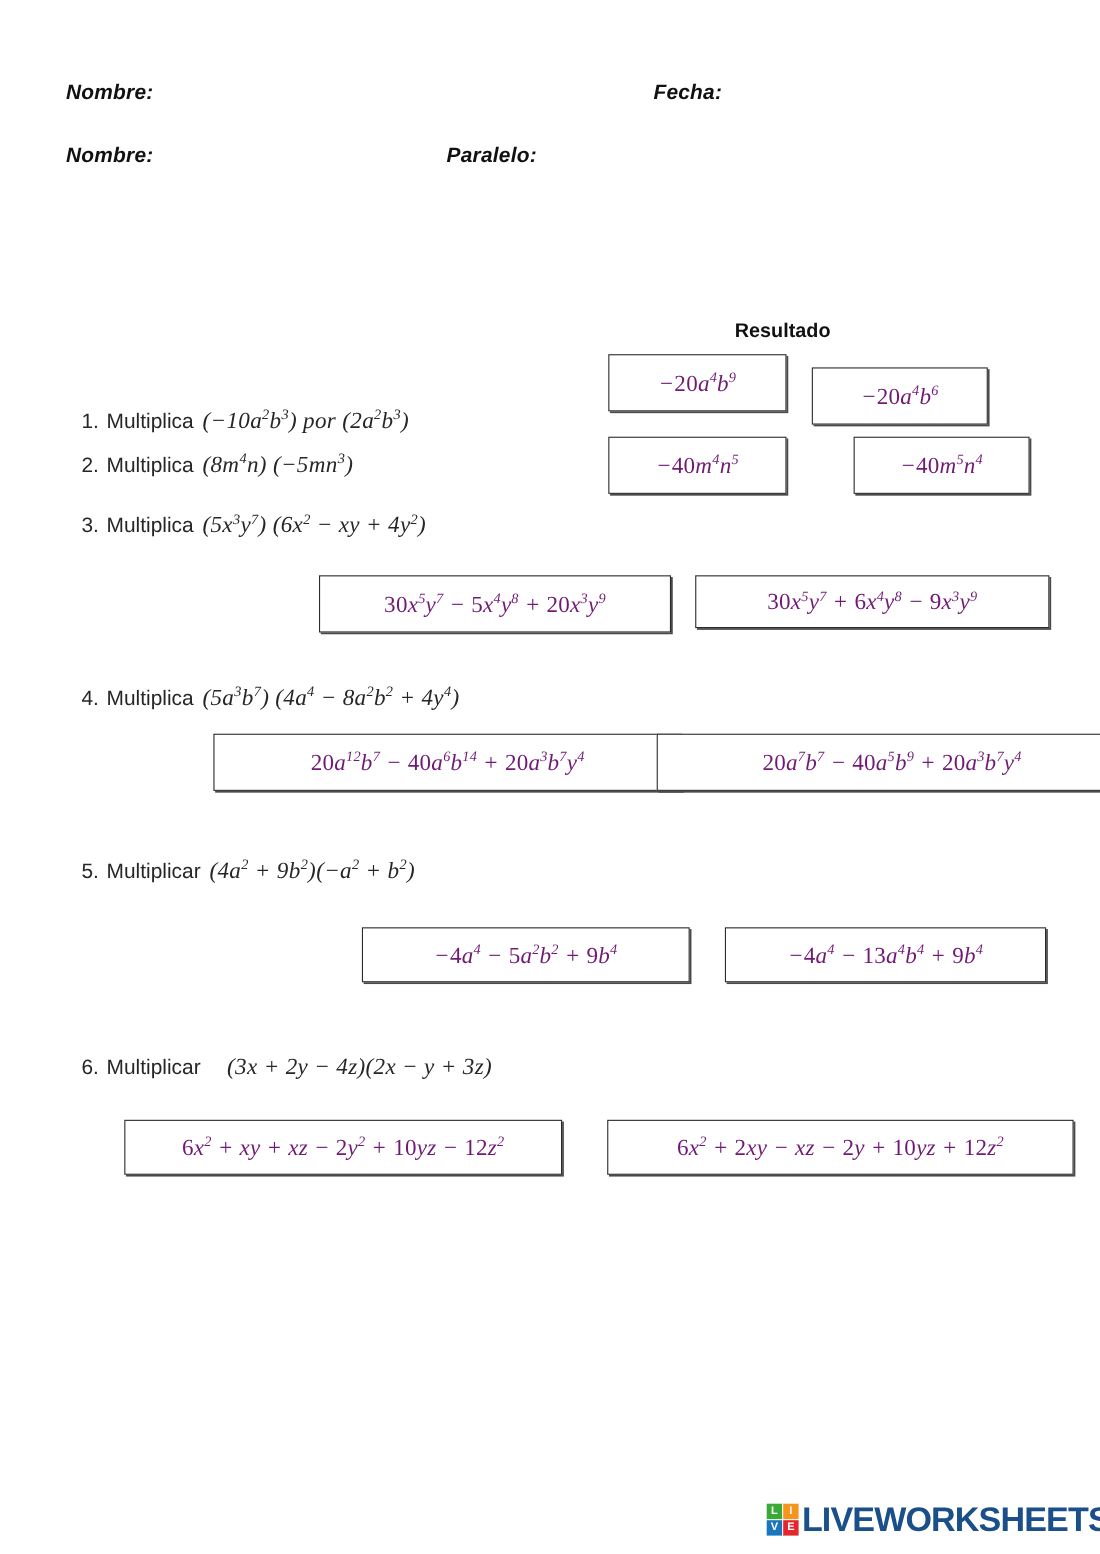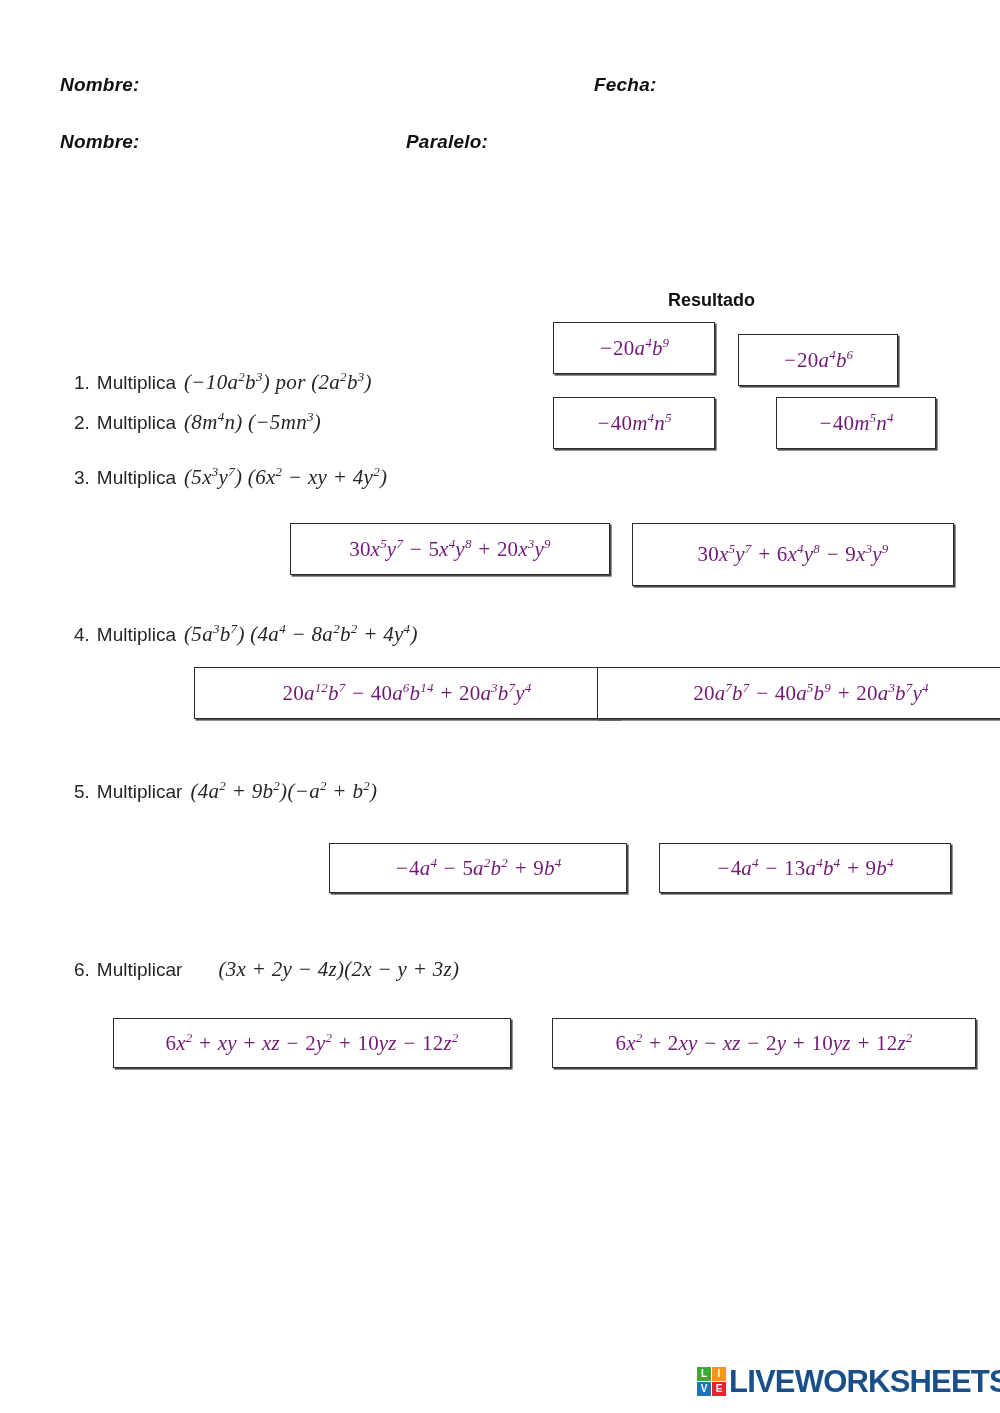--- a/index.html
+++ b/index.html
@@ -126,21 +126,21 @@
   .ans .upr { font-style: normal; }
 
   
   #a1a { left: 553px; top: 322px; width: 162px; height: 52px; }
   #a1b { left: 738px; top: 322px; width: 160px; height: 52px; margin-top: 12px; }
   
   #a2a { left: 553px; top: 397px; width: 162px; height: 52px; }
   #a2b { left: 776px; top: 397px; width: 160px; height: 52px; }
   
   #a3a { left: 290px; top: 523px; width: 320px; height: 52px; }
-  #a3b { left: 632px; top: 523px; width: 322px; height: 63px; }
+  #a3b { left: 632px; top: 523px; width: 322px; height: 48px; }
   
   #a4a { left: 194px; top: 667px; width: 426px; height: 52px; }
   #a4b { left: 597px; top: 667px; width: 428px; height: 52px; }
   
   #a5a { left: 329px; top: 843px; width: 298px; height: 50px; }
   #a5b { left: 659px; top: 843px; width: 292px; height: 50px; }
   
   #a6a { left: 113px; top: 1018px; width: 398px; height: 50px; }
   #a6b { left: 552px; top: 1018px; width: 424px; height: 50px; }
 
@@ -234,21 +234,21 @@
     <span class="q-num">5.</span><span class="q-word">Multiplicar</span><span class="mth">(4<i>a</i><sup>2</sup> + 9<i>b</i><sup>2</sup>)(−<i>a</i><sup>2</sup> + <i>b</i><sup>2</sup>)</span>
   </div>
   <div class="ansbox" id="a5a">
     <span class="ans">−<span class="upr">4</span><i>a</i><sup>4</sup> − <span class="upr">5</span><i>a</i><sup>2</sup><i>b</i><sup>2</sup> + <span class="upr">9</span><i>b</i><sup>4</sup></span>
   </div>
   <div class="ansbox" id="a5b">
     <span class="ans">−<span class="upr">4</span><i>a</i><sup>4</sup> − <span class="upr">13</span><i>a</i><sup>4</sup><i>b</i><sup>4</sup> + <span class="upr">9</span><i>b</i><sup>4</sup></span>
   </div>
 
   <div class="q-stem" id="q6">
-    <span class="q-num">6.</span><span class="q-word">Multiplicar</span><span class="mth" style="margin-left:36px">(3<i>x</i> + 2<i>y</i> − 4<i>z</i>)(2<i>x</i> − <i>y</i> + 3<i>z</i>)</span>
+    <span class="q-num">6.</span><span class="q-word">Multiplicar</span><span class="mth" style="margin-left:24px">(3<i>x</i> + 2<i>y</i> − 4<i>z</i>)(2<i>x</i> − <i>y</i> + 3<i>z</i>)</span>
   </div>
   <div class="ansbox" id="a6a">
     <span class="ans"><span class="upr">6</span><i>x</i><sup>2</sup> + <i>xy</i> + <i>xz</i> − <span class="upr">2</span><i>y</i><sup>2</sup> + <span class="upr">10</span><i>yz</i> − <span class="upr">12</span><i>z</i><sup>2</sup></span>
   </div>
   <div class="ansbox" id="a6b">
     <span class="ans"><span class="upr">6</span><i>x</i><sup>2</sup> + <span class="upr">2</span><i>xy</i> − <i>xz</i> − <span class="upr">2</span><i>y</i> + <span class="upr">10</span><i>yz</i> + <span class="upr">12</span><i>z</i><sup>2</sup></span>
   </div>
 
   <div id="lw-logo">
     <div id="lw-grid">

